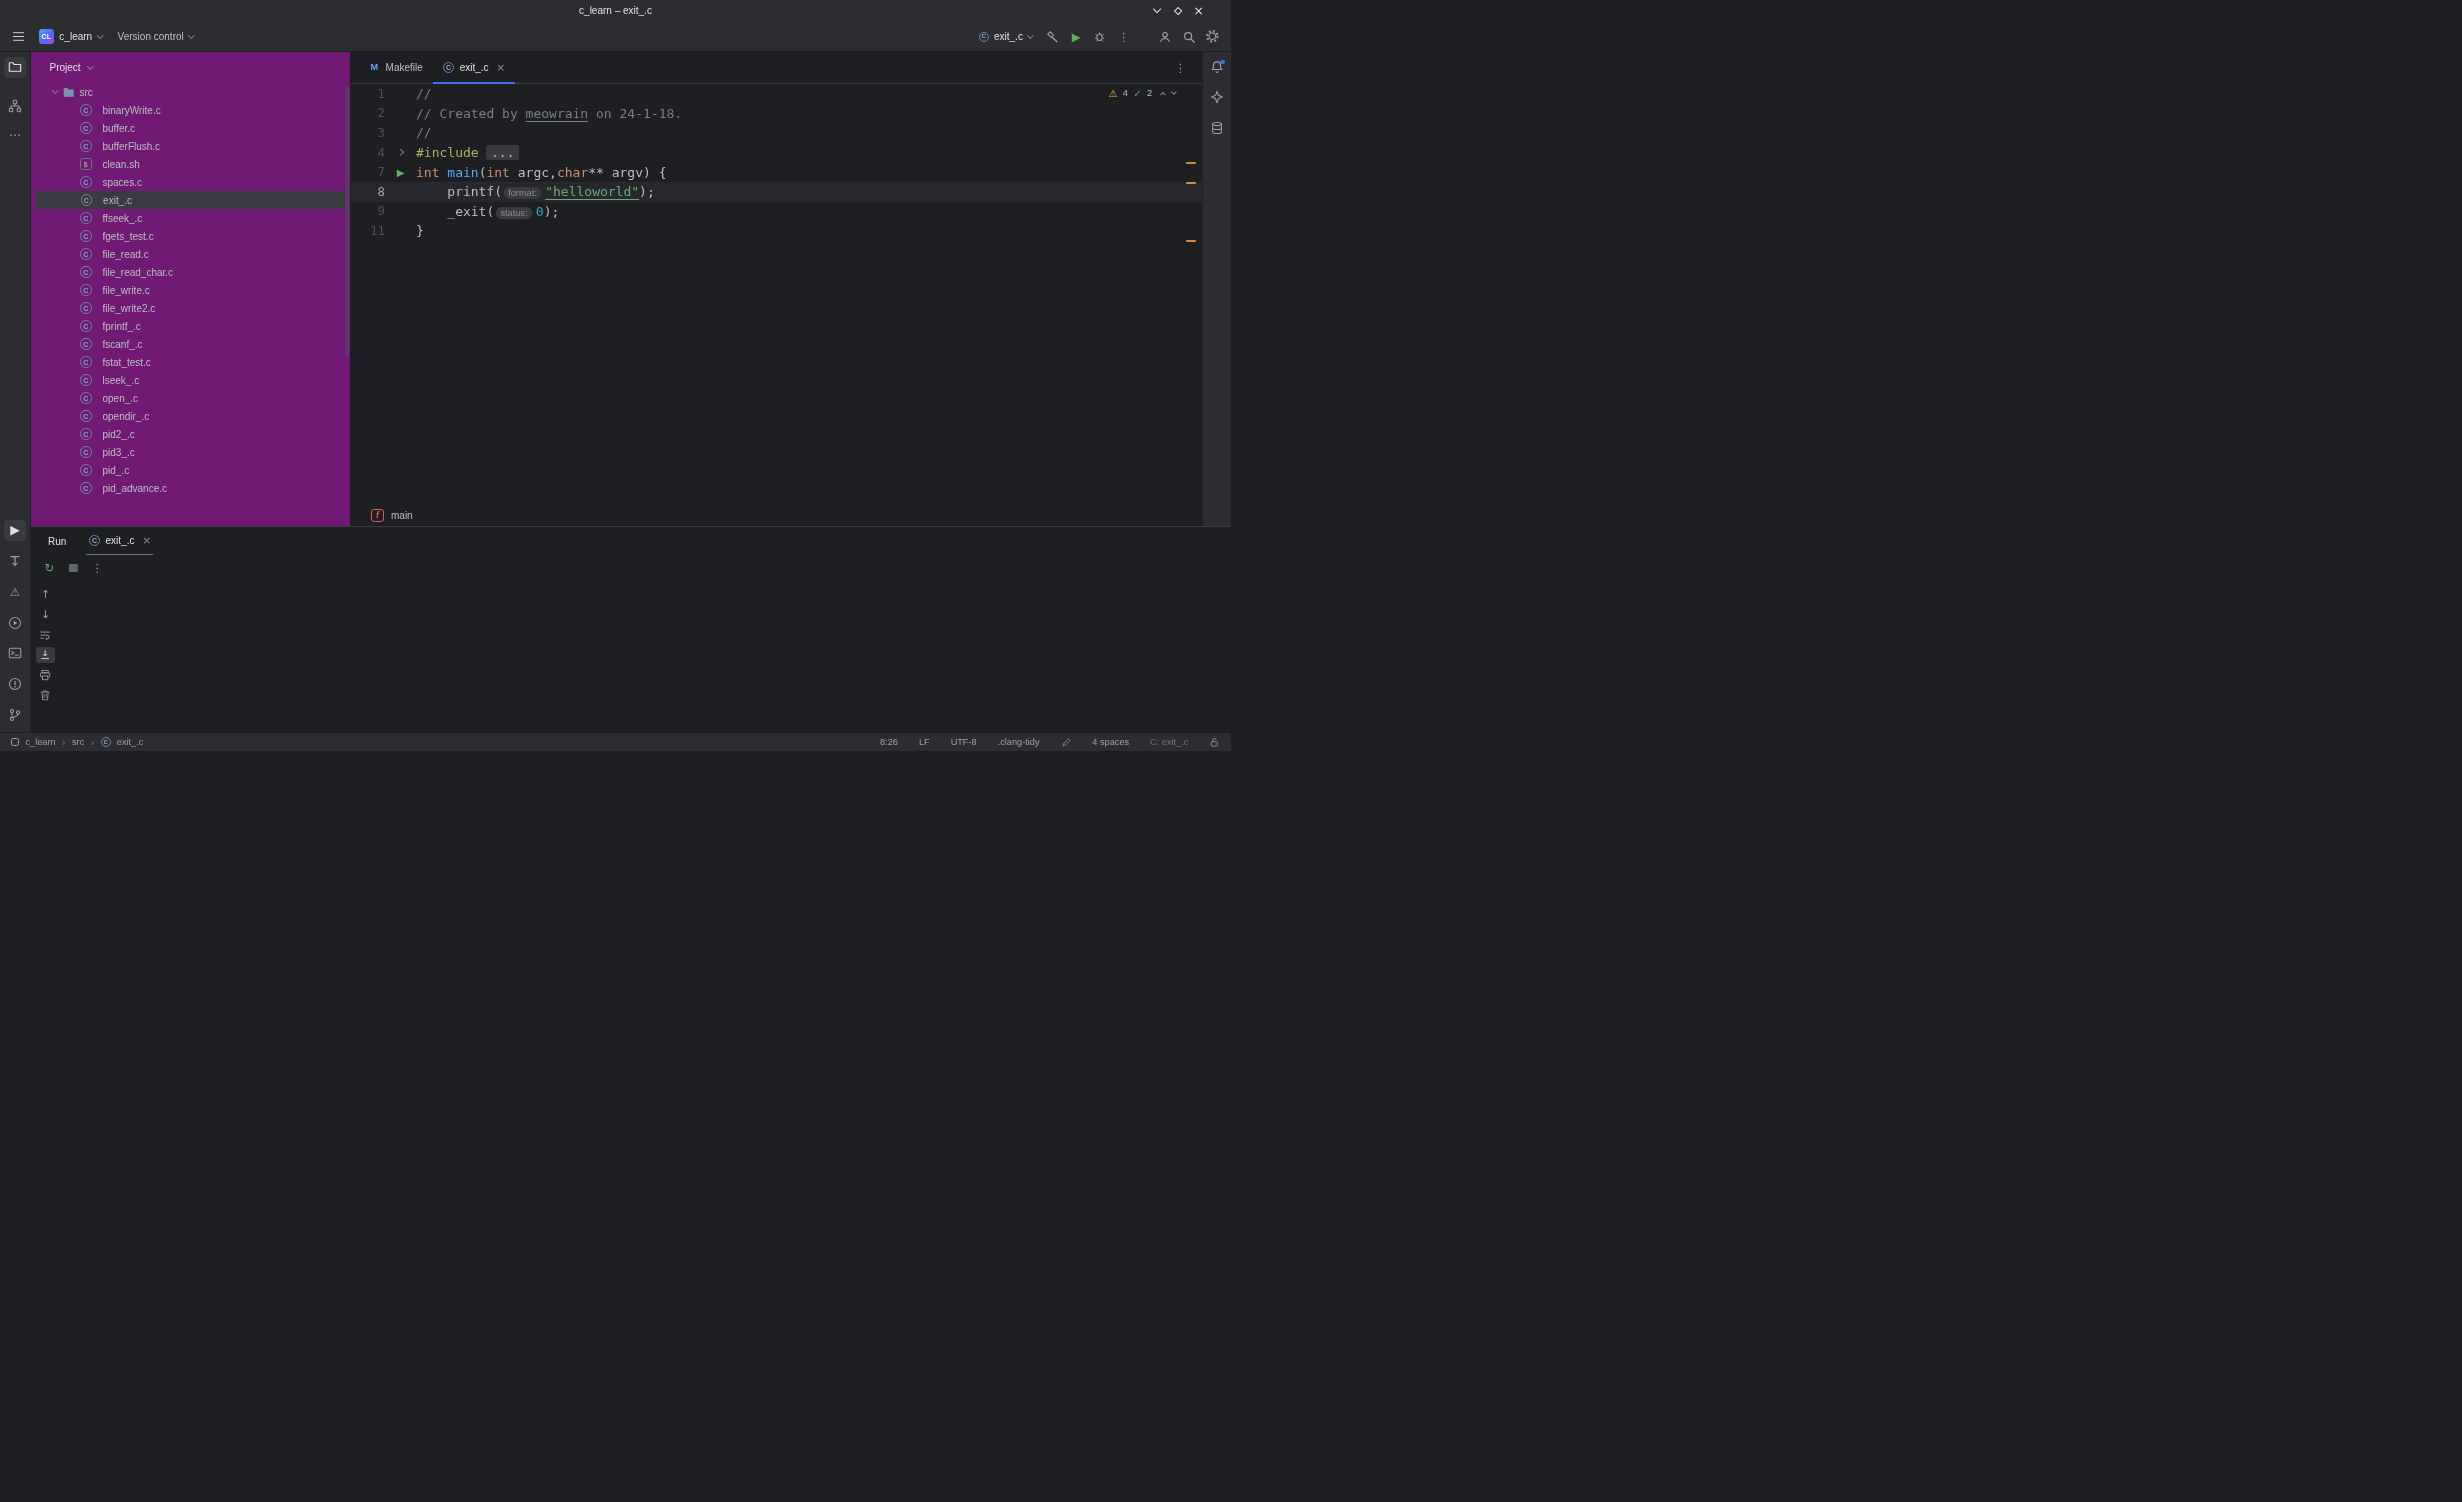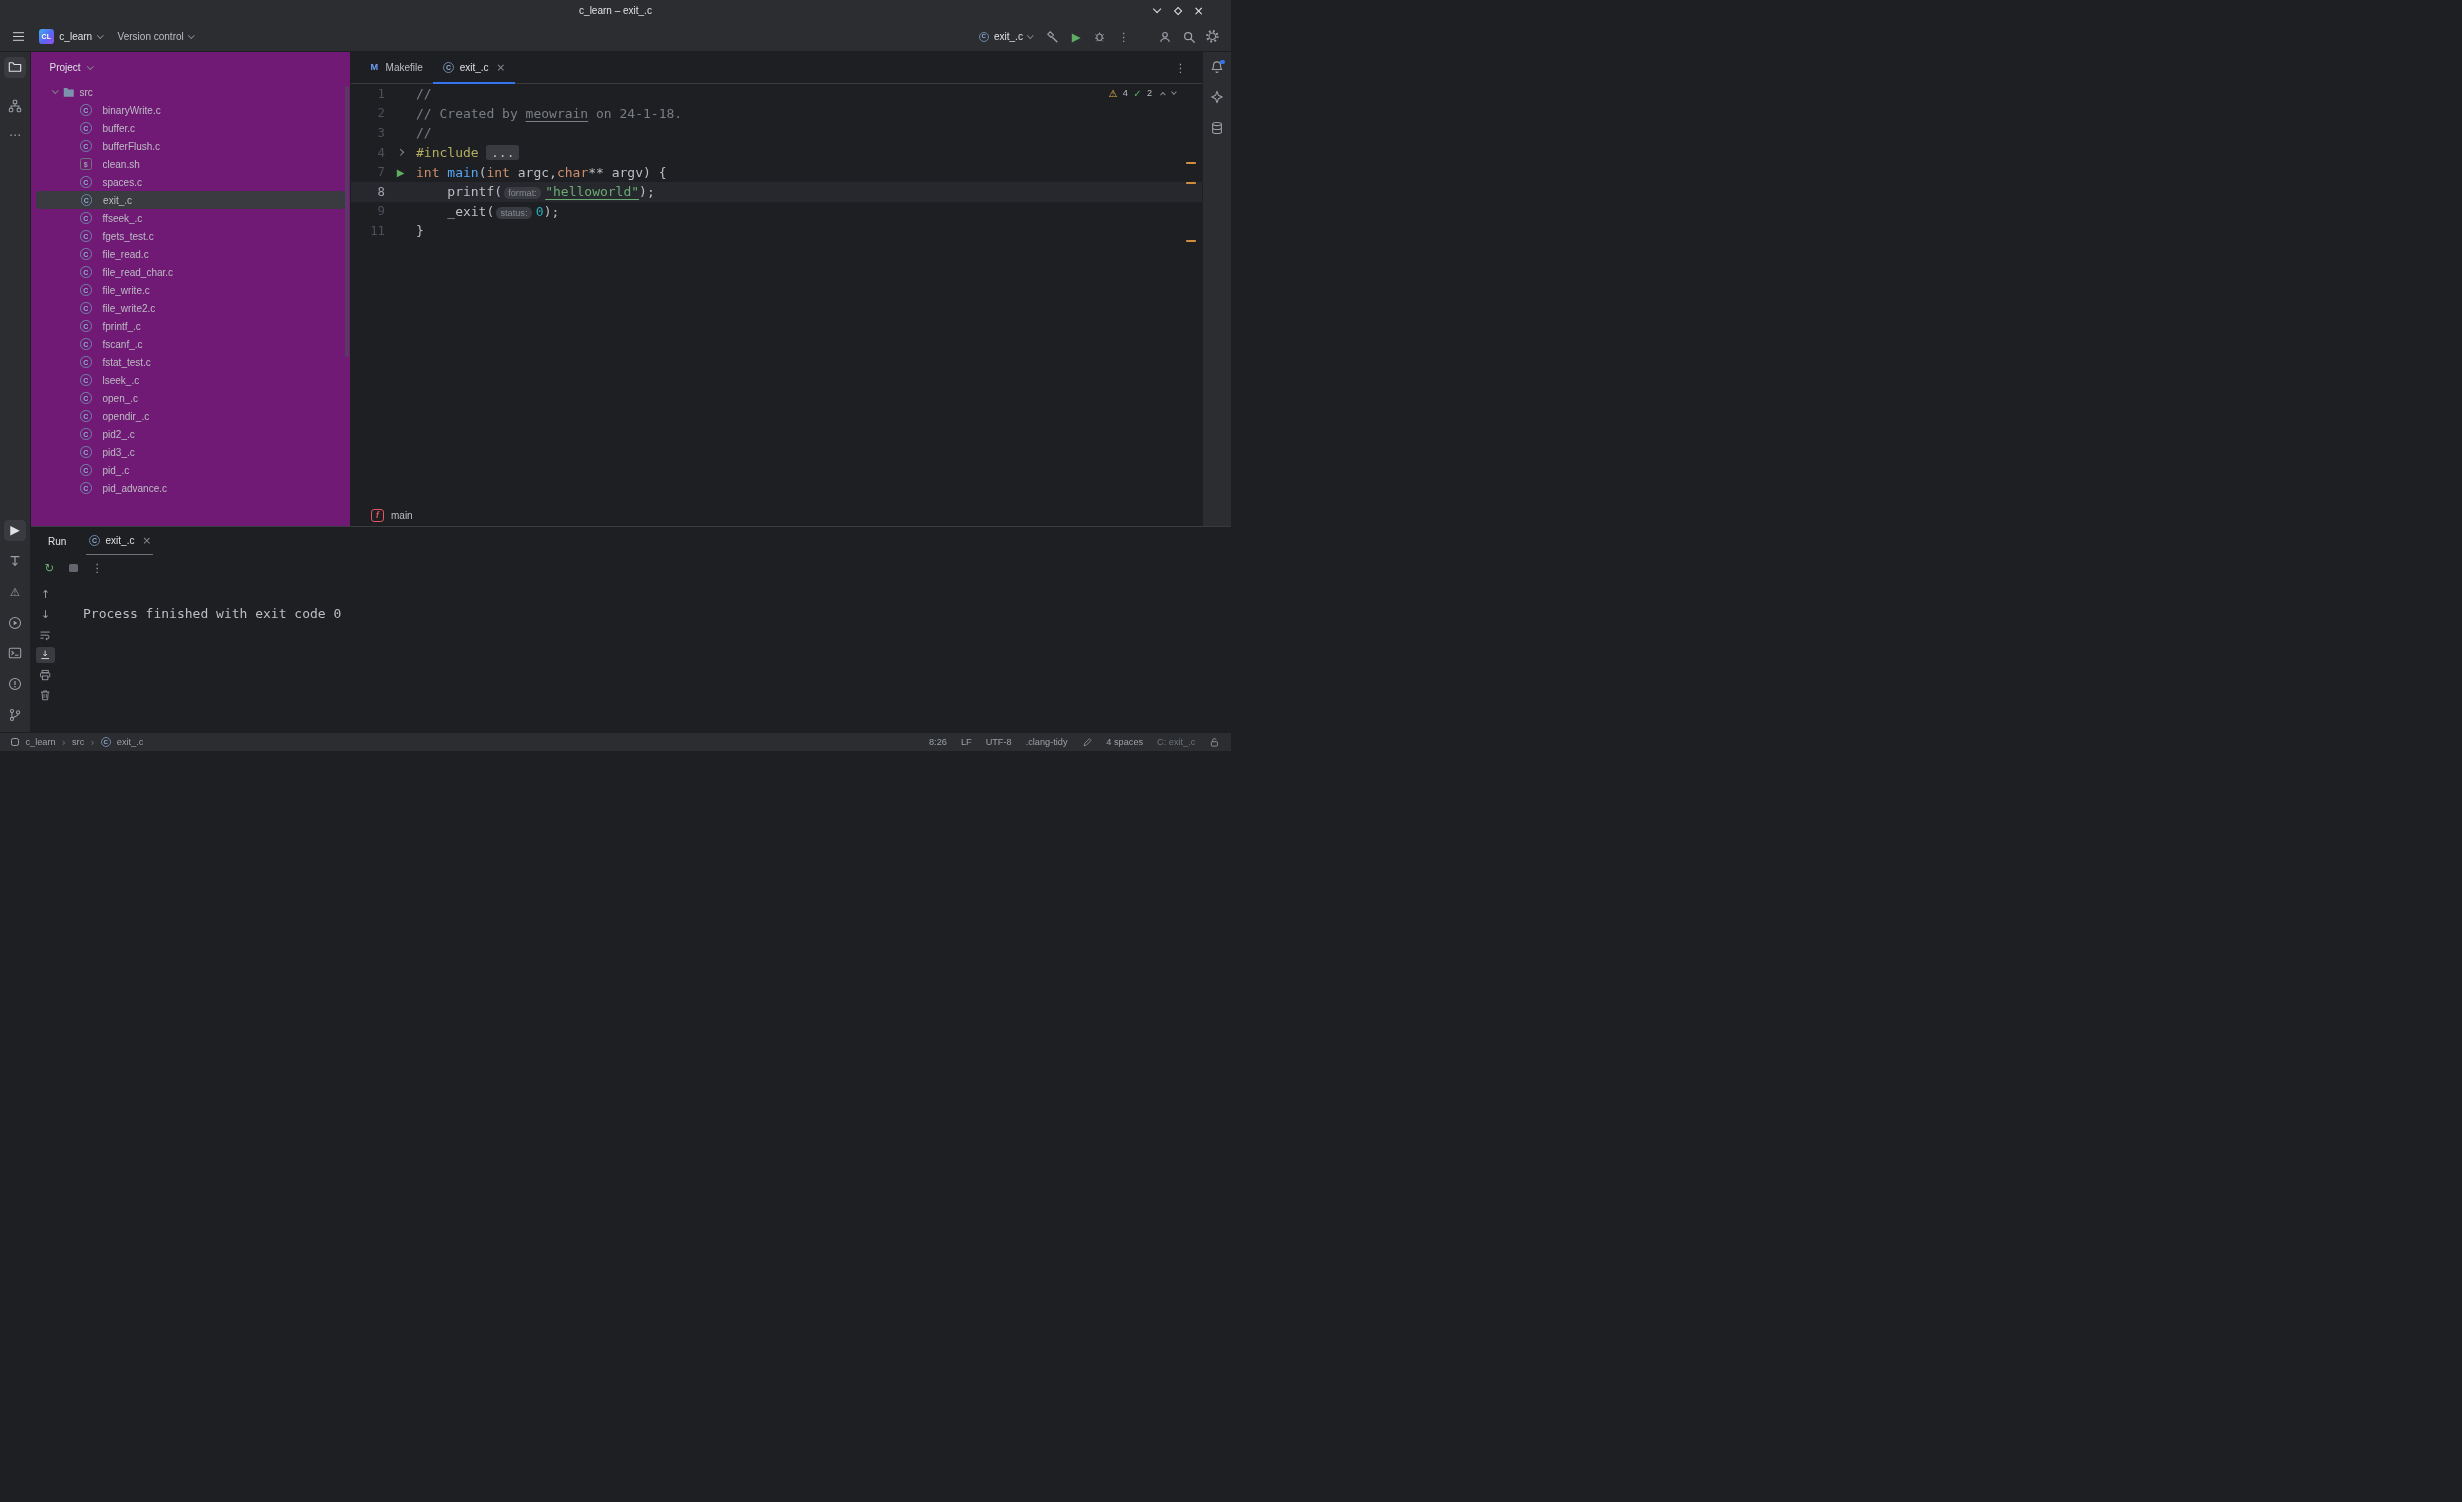--- a/index.html
+++ b/index.html
@@ -119,21 +119,21 @@
 .run-content{flex:1;display:flex;min-height:0}
 .run-gutter{width:29px;display:flex;flex-direction:column;align-items:center;padding-top:6.2px;gap:4.6px;flex:none}
 .run-gutter .icon-btn{min-width:18.5px;width:18.5px;height:15.4px;font-size:10.8px}
 .run-gutter .icon-btn.active{background:#393b40}
 .console{flex:1;font-family:"DejaVu Sans Mono",monospace;font-size:13px;line-height:19.6px;color:#bcbec4;padding:3.1px 0 0 23px;white-space:pre;overflow:hidden}
 
 
 .statusbar{height:19px;background:#2b2d30;border-top:0.8px solid #1e1f22;display:flex;align-items:center;padding:0 10.8px;font-size:9.2px;color:#9da0a8;flex:none}
 .sb-crumbs{display:flex;align-items:center;gap:6.2px}
 .sb-sep{color:#6f737a;font-size:10px;font-family:"DejaVu Sans",sans-serif}
-.sb-right{margin-left:auto;display:flex;align-items:flex-start;gap:14px}
+.sb-right{margin-left:auto;display:flex;align-items:flex-start;gap:21px}
 .sb-dim{color:#6f737a}
 .sb-proj-icon{width:8.5px;height:8.5px;border:0.9px solid #9da0a8;border-radius:2.3px;display:inline-block}
 
 
 .taskbar{height:26px;background:#17181b;display:flex;align-items:center;padding:0 10.8px;gap:10px;flex:none}
 .tb-app{width:19px;height:19px;border-radius:4.6px;flex:none}
 .app-launcher{background:radial-gradient(circle at 5.4px 5.4px,#e8eaed 2px,transparent 2.4px),radial-gradient(circle at 14px 5.4px,#e8eaed 2px,transparent 2.4px),radial-gradient(circle at 5.4px 14px,#e8eaed 2px,transparent 2.4px),radial-gradient(circle at 14px 14px,#e8eaed 2px,transparent 2.4px)}
 .app-chrome{border-radius:50%;background:radial-gradient(circle at 50% 50%,#4285f4 0 4.2px,#fff 4.2px 5.5px,rgba(0,0,0,0) 5.5px),conic-gradient(from -45deg,#ea4335 0 120deg,#fbbc05 0 240deg,#34a853 0 360deg)}
 .app-firefox,.app-telegram,.app-clion{border-radius:50%}
 .tb-tray{margin-left:auto;display:flex;align-items:center;gap:8.5px}
@@ -489,21 +489,21 @@
                   <rect x="4.5" y="9" width="7" height="5" fill="#1e1f22" stroke="#9da0a8" stroke-width="1.1"></rect>
                 </svg>
             </span>
             <span class="icon-btn">
               <svg width="12.3" height="12.3" viewBox="0 0 16 16">
                   <path d="M2.5 4h11M6 4V2.5h4V4M4 4l.8 10h6.4L12 4" fill="none" stroke="#9da0a8" stroke-width="1.1"></path>
                   <path d="M6.5 6.5v5M9.5 6.5v5" stroke="#9da0a8" stroke-width="1"></path>
                 </svg>
             </span>
           </div>
-          <div class="console" id="console"><div class="conline">&nbsp;</div><div class="conline">Process finished with exit code 0</div></div>
+          <div class="console" id="console"><div class="conline">&nbsp;</div></div>
         </div>
       </div>
     </div>
   </div>
 
   <div class="statusbar">
     <div class="sb-crumbs">
       <span class="sb-proj-icon"></span>
       <span>c_learn</span>
       <span class="sb-sep">›</span>

